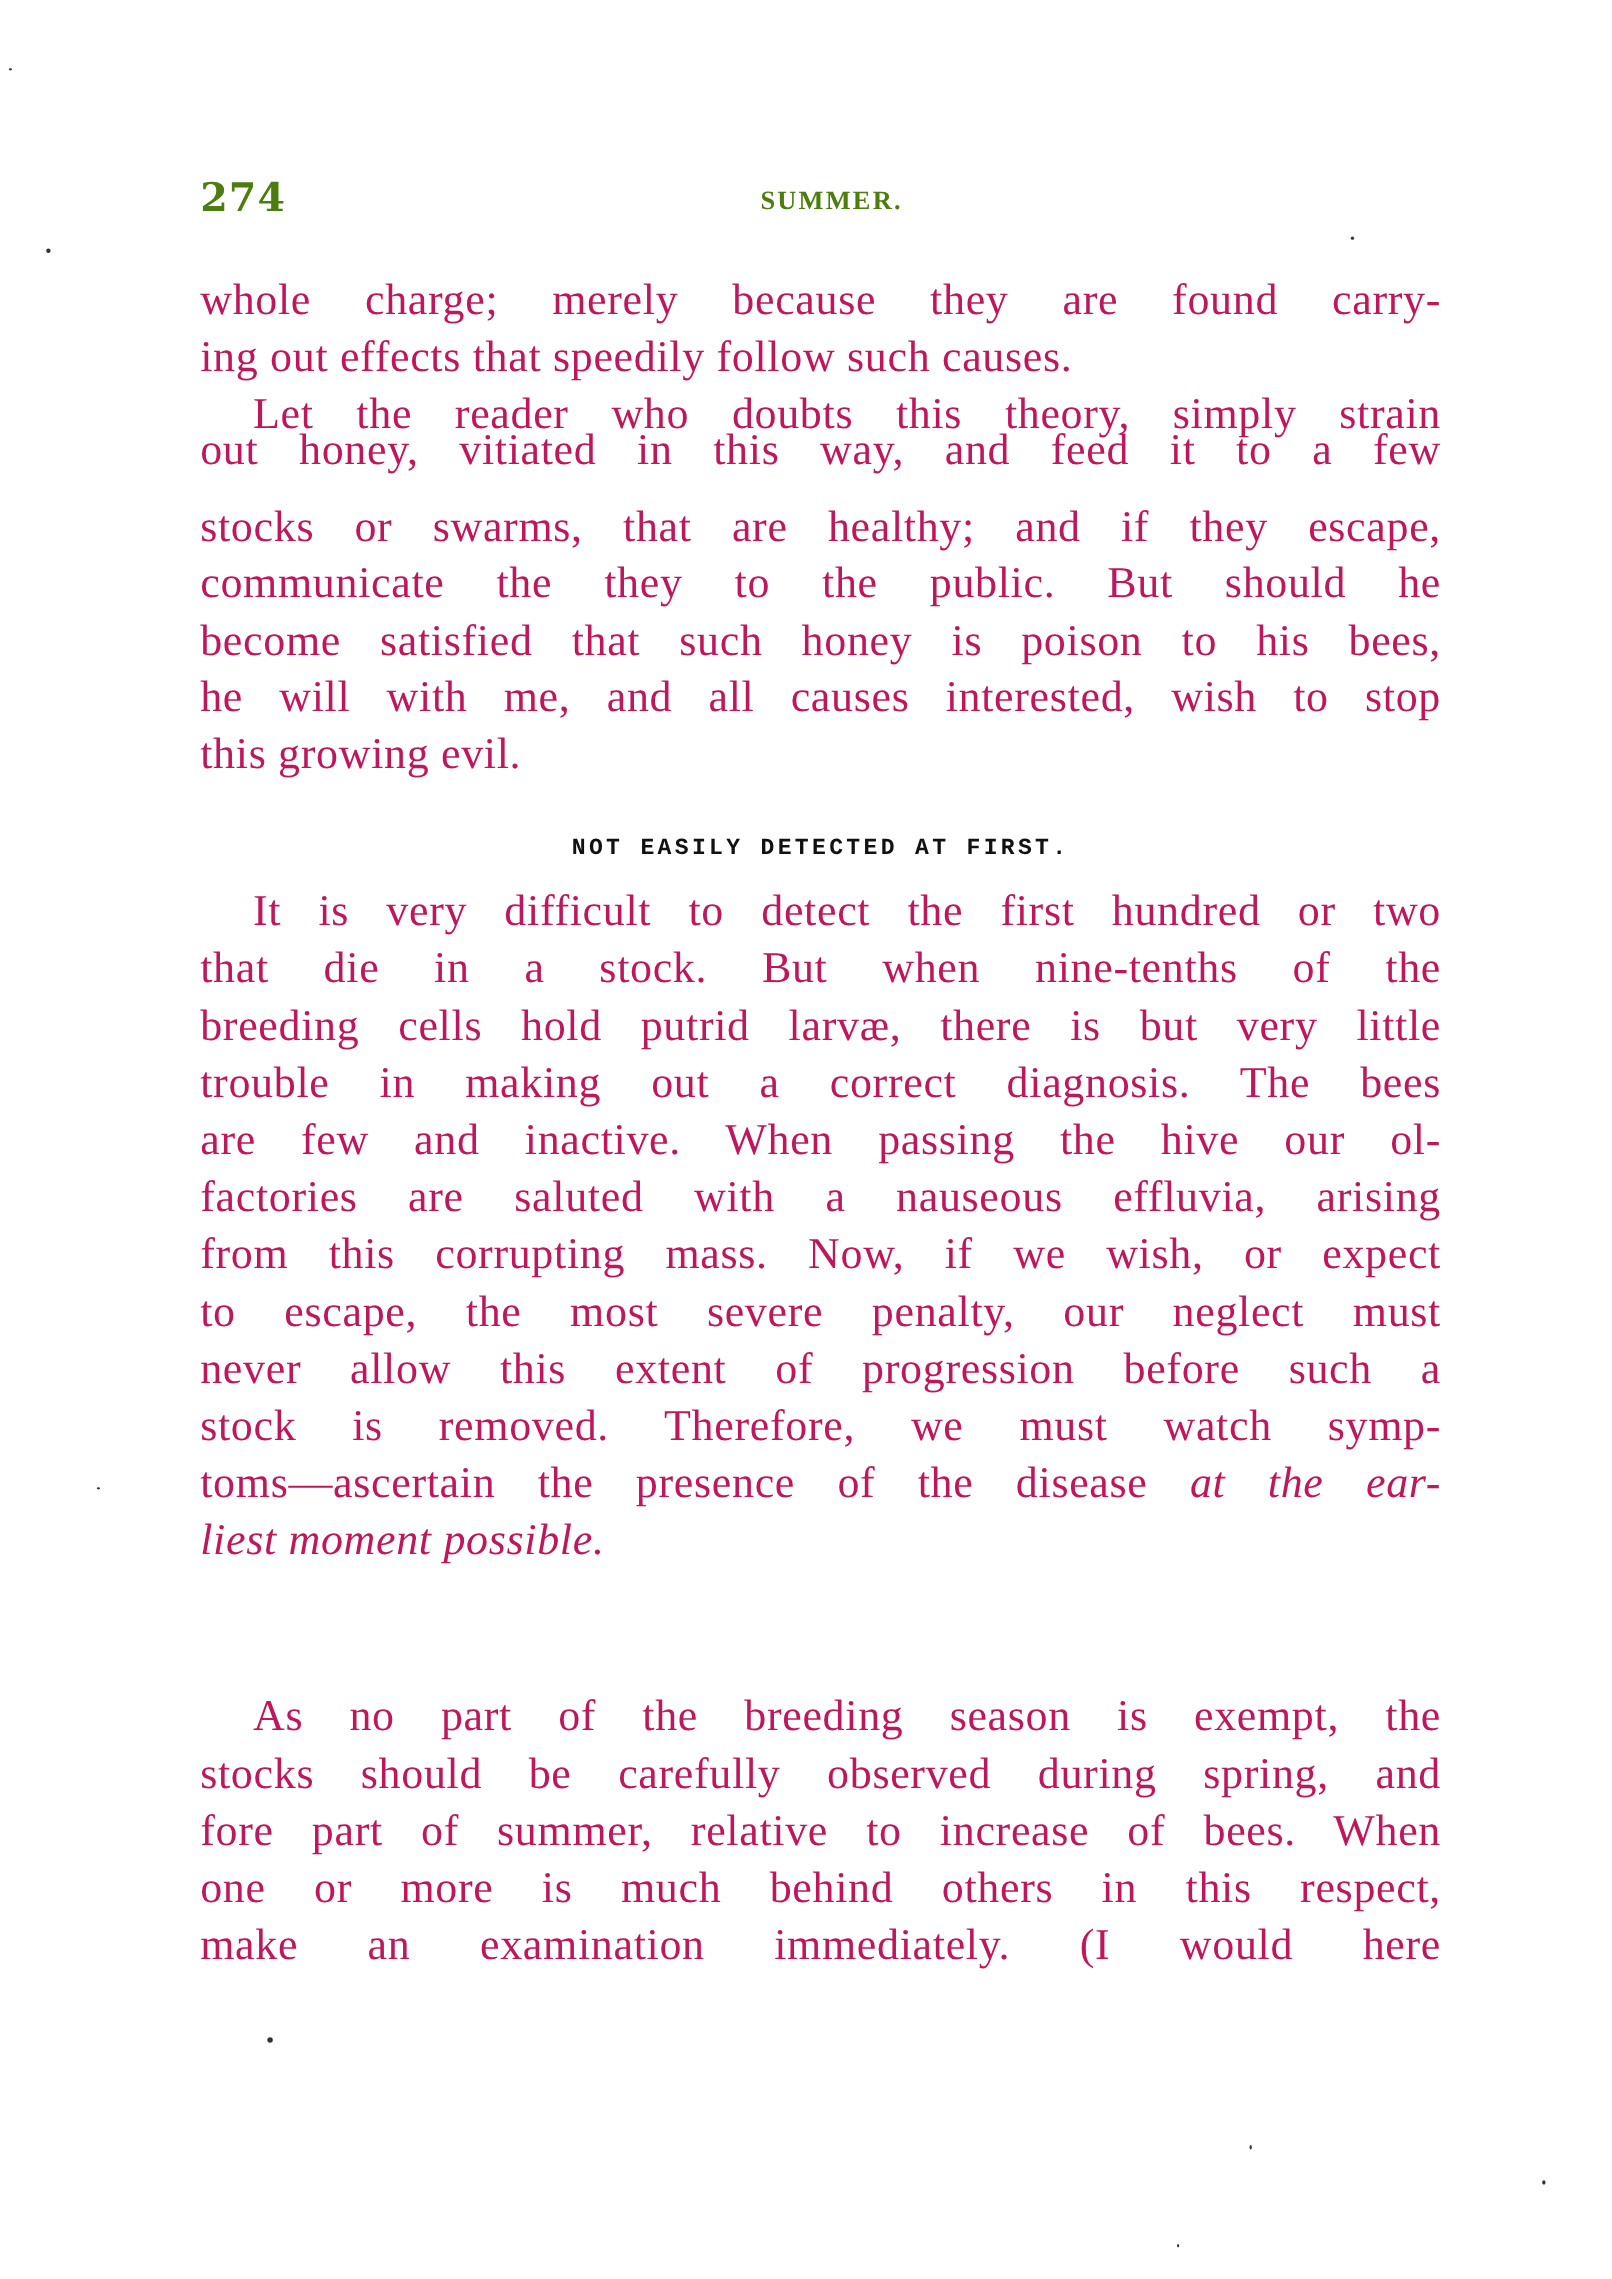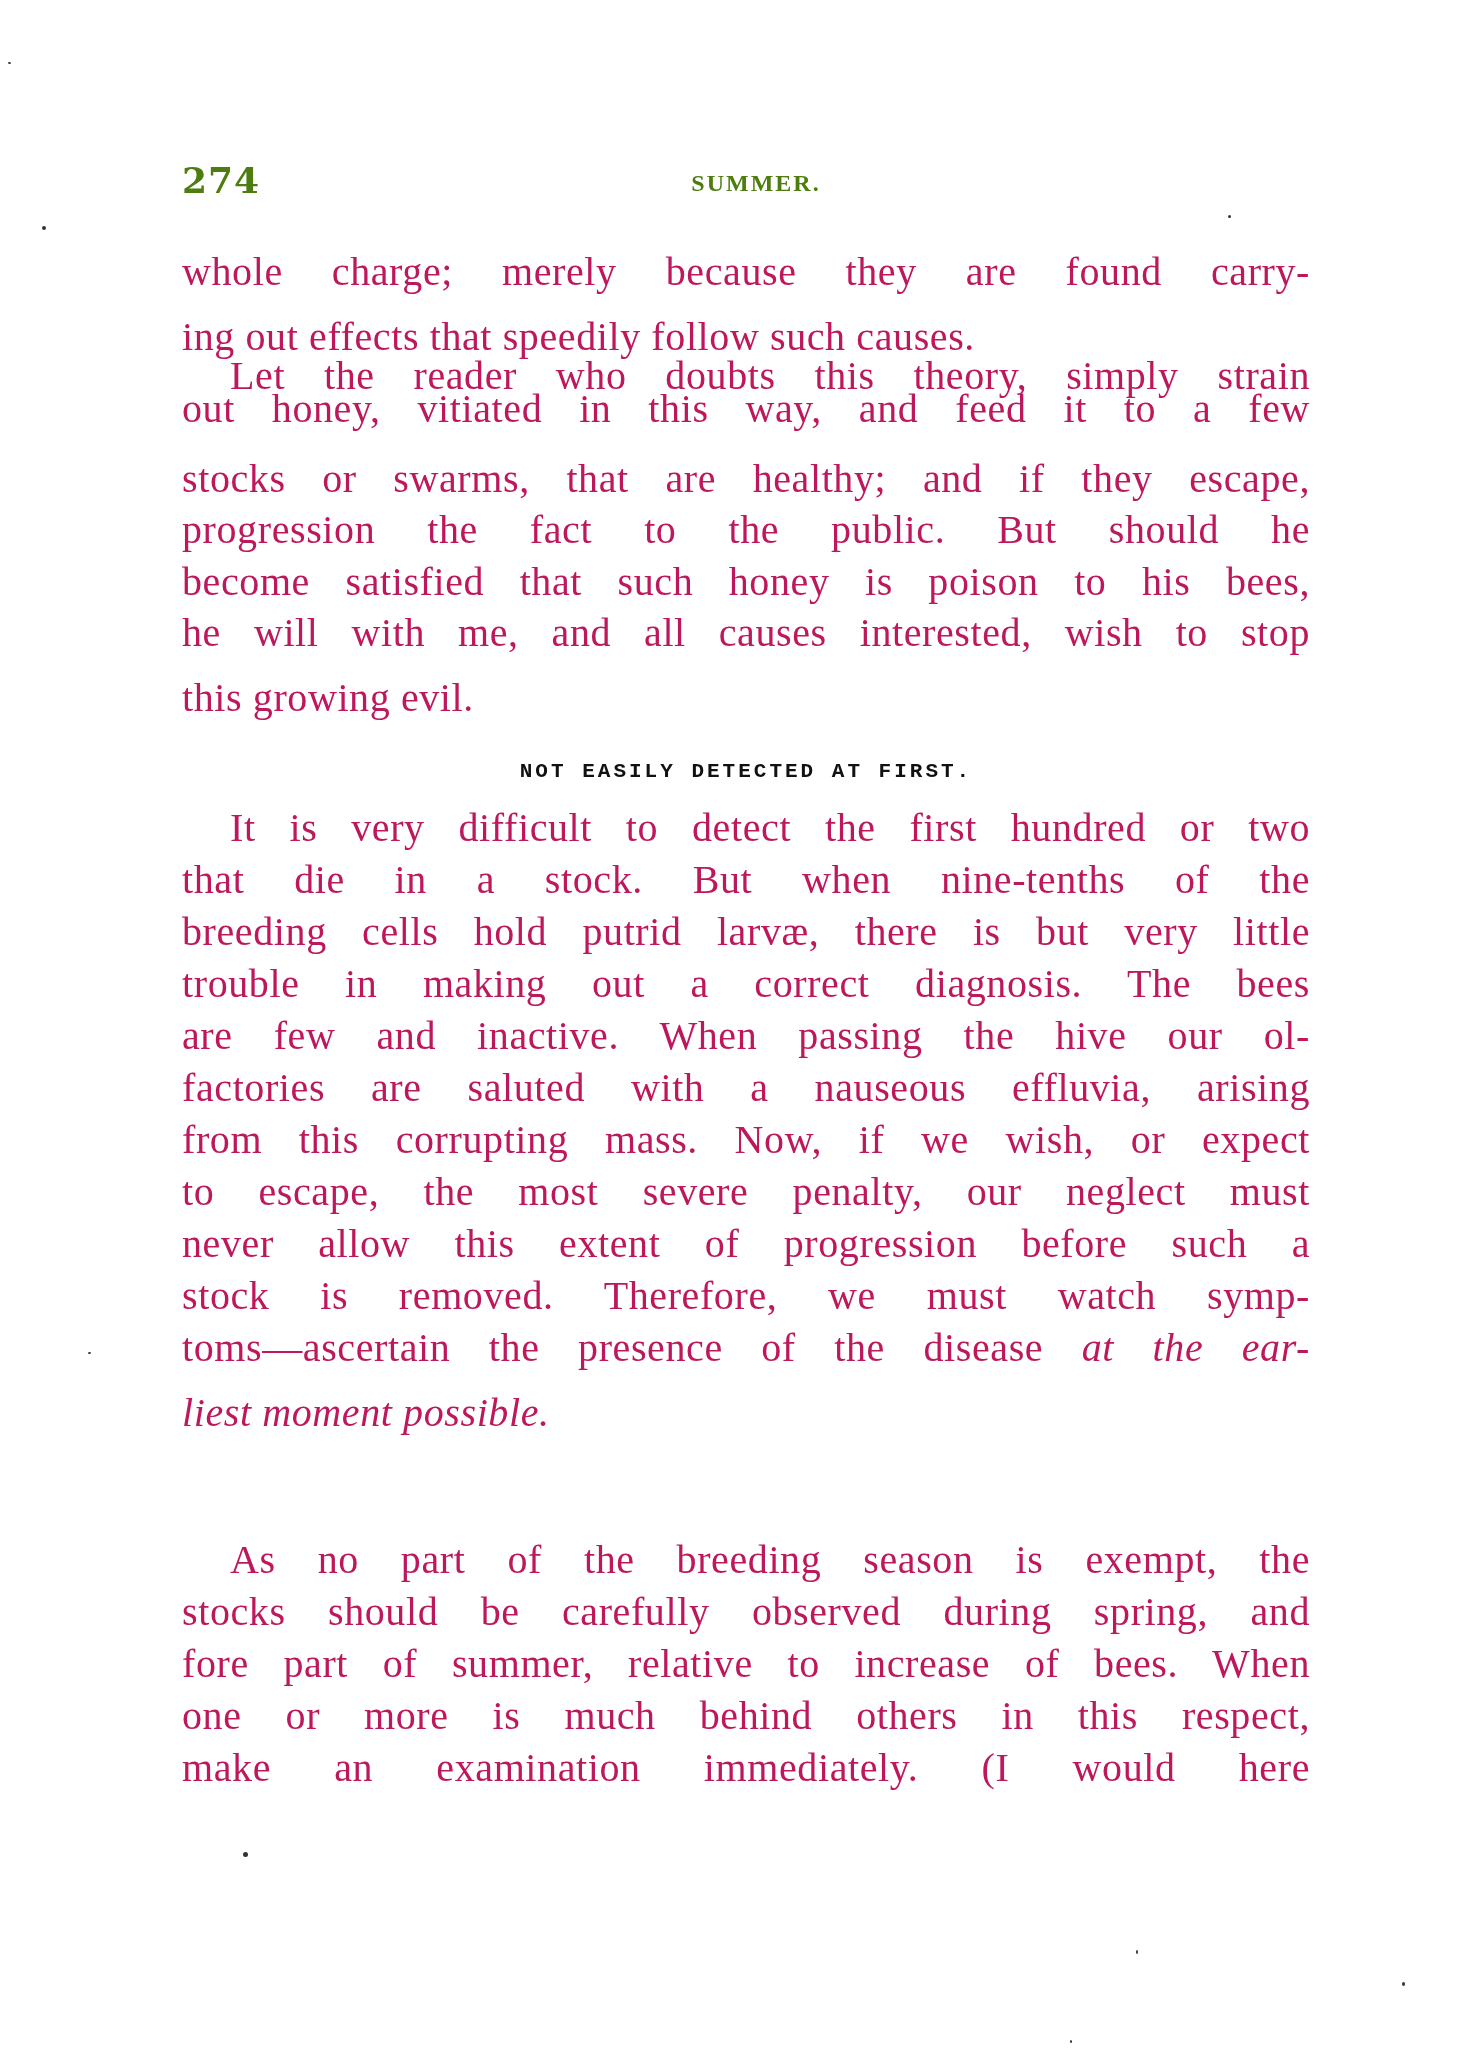--- a/index.html
+++ b/index.html
@@ -68,21 +68,20 @@
     text-align-last: justify;
     color: #be185d;
     letter-spacing: 0.6px;
   }
   .line.indent {
     left: 230px;
     width: 1080px;
   }
   .line.last {
     text-align-last: left;
-    margin-top: 13px;
   }
   .line em {
     font-style: italic;
   }
   .heading {
     position: absolute;
     left: 182px;
     width: 1128px;
     text-align: center;
     font-family: Liberation Mono, monospace;
@@ -110,21 +109,21 @@
 
   <div>
     <div class="line" style="top:246px">whole charge; merely because they are found carry-</div>
     <div class="line last" style="top:298px">ing out effects that speedily follow such causes.</div>
   </div>
 
   <div>
     <div class="line indent" style="top:350px">Let the reader who doubts this theory, simply strain</div>
     <div class="line" style="top:383px">out honey, vitiated in this way, and feed it to a few</div>
     <div class="line" style="top:453px">stocks or swarms, that are healthy; and if they escape,</div>
-    <div class="line" style="top:504px">progression the fact to the public.  But should he</div>
+    <div class="line" style="top:504px">communicate the they to the public.  But should he</div>
     <div class="line" style="top:556px">become satisfied that such honey is poison to his bees,</div>
     <div class="line" style="top:607px">he will with me, and all causes interested, wish to stop</div>
     <div class="line last" style="top:659px">this growing evil.</div>
   </div>
 
   <div class="heading" style="top:758px">NOT EASILY DETECTED AT FIRST.</div>
 
   <div>
     <div class="line indent" style="top:802px">It is very difficult to detect the first hundred or two</div>
     <div class="line" style="top:854px">that die in a stock.  But when nine-tenths of the</div>

